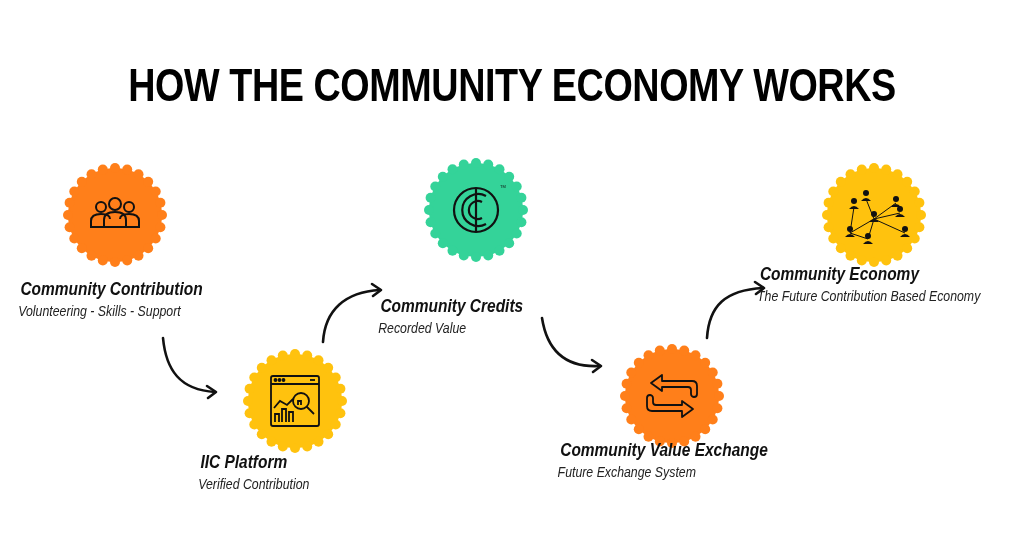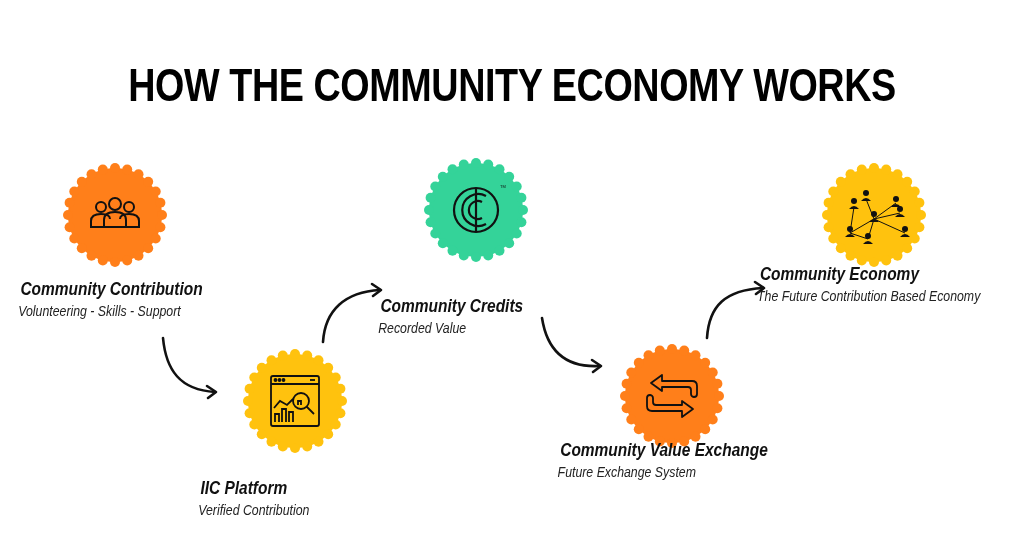--- a/index.html
+++ b/index.html
@@ -133,21 +133,21 @@
         <circle cx="40.5" cy="31" r="1" fill="#111"></circle>
       <path d="M67 31 H72"></path>
       <path d="M32 73 V65 H36 V73 M39 73 V60 H43 V73 M46 73 V63 H50 V73"></path>
       <path d="M31 59 L37 52 L44 56 L50 50"></path>
       <circle cx="58" cy="52" r="8"></circle>
       <path d="M63.5 57.5 L71 65"></path>
       <path d="M55 56 V52 H58 V56"></path>
     </g>
   </svg>
 </div>
-<div class="label" style="left:185px; top:478px; width:220px;">
+<div class="label" style="left:185px; top:452px; width:220px;">
   <span class="head">IIC Platform</span>
   <span class="sub">Verified Contribution</span>
 </div>
 
 <div class="badge" style="left:424px; top:158px;">
   <svg viewBox="0 0 104 104">
     <circle cx="52" cy="52" r="47" fill="#34D399"></circle>
     <g fill="#34D399">
       <circle cx="52" cy="5" r="5"></circle>
         <circle cx="64.2" cy="6.6" r="5"></circle>

